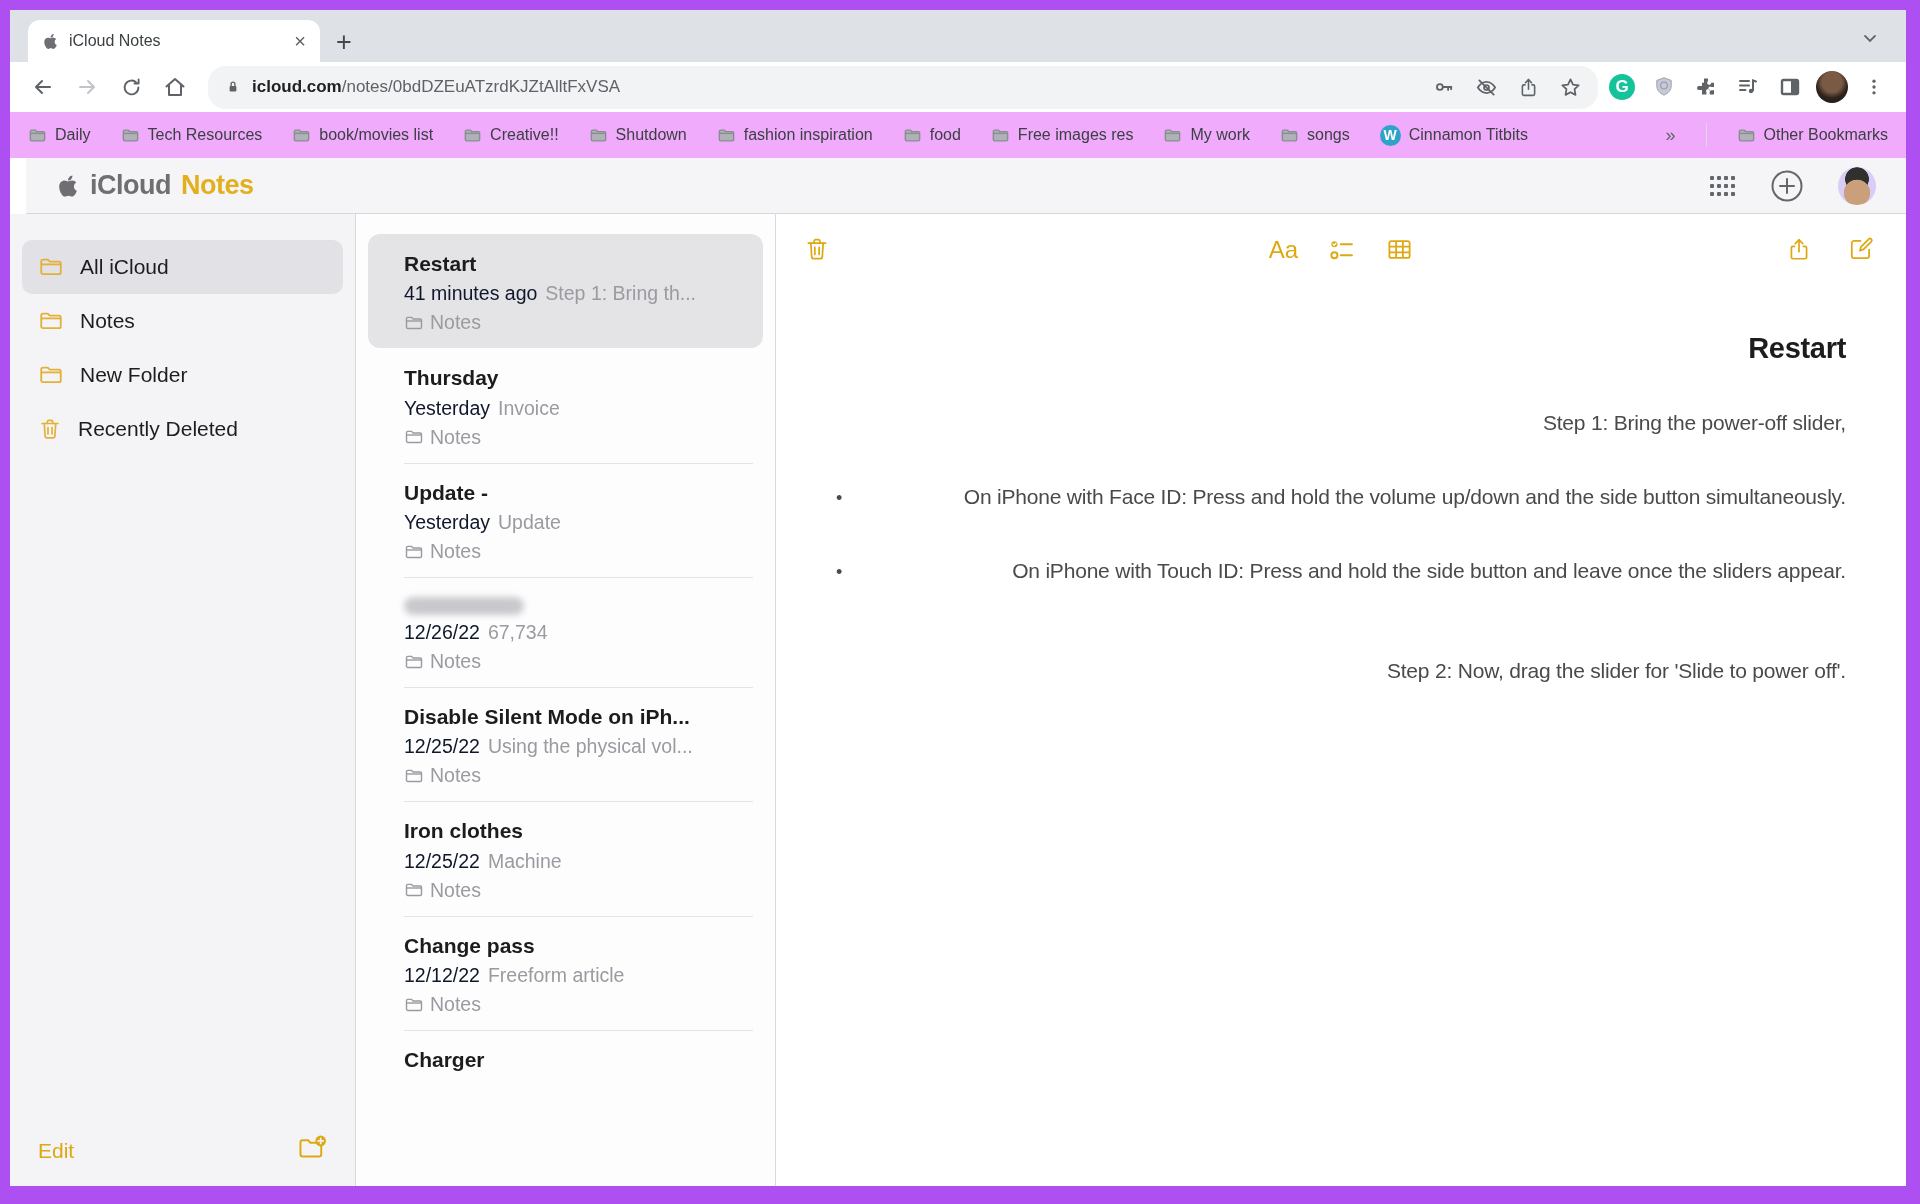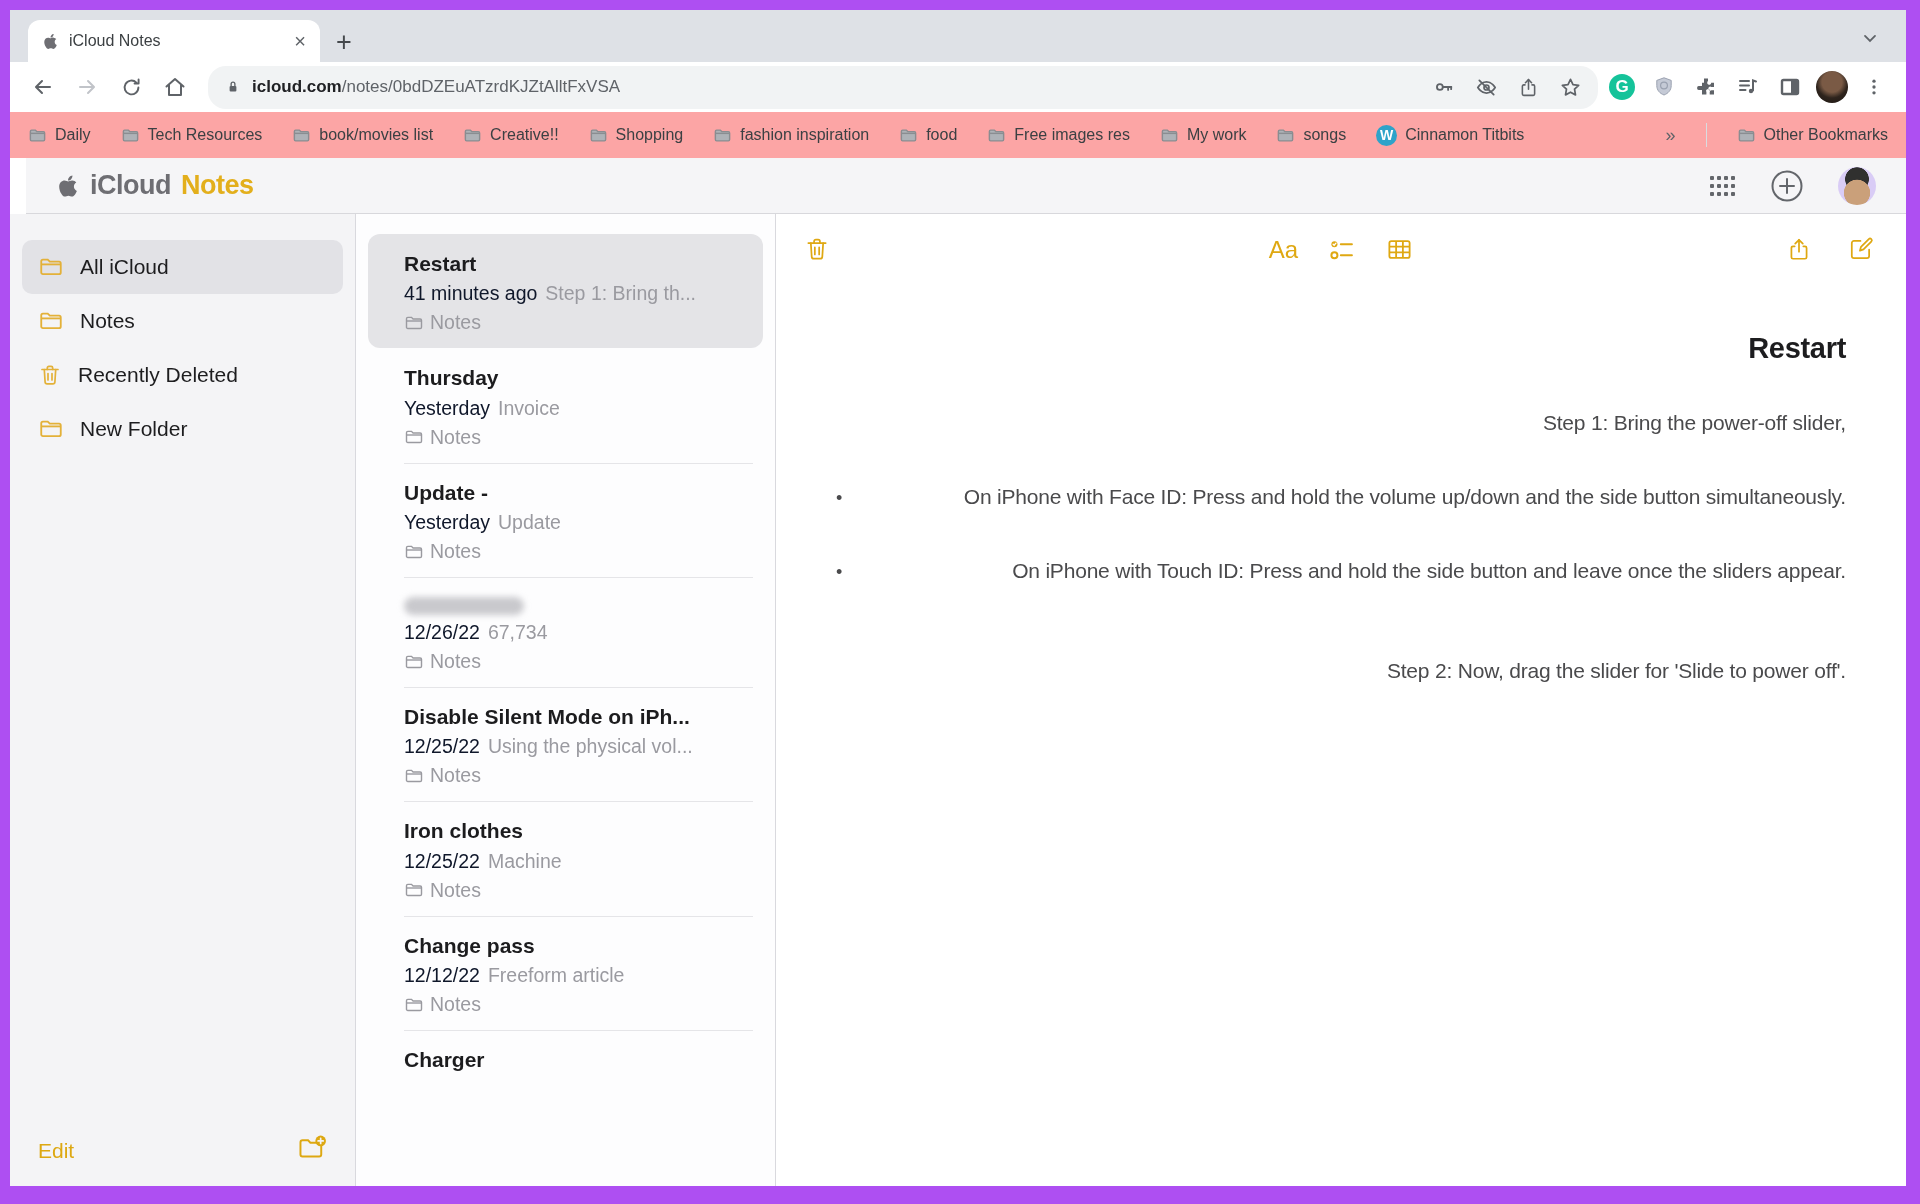--- a/index.html
+++ b/index.html
@@ -22,21 +22,21 @@
   .omnibox { height:43px; background:#f1f3f4; border-radius:18px; flex:1; max-width:1390px; margin-left:8px; display:flex; align-items:center; padding:0 12px 0 16px; gap:10px; }
   .url { font-size:17px; color:#5f6368; white-space:nowrap; overflow:hidden; flex:1; }
   .url b { color:#202124; font-weight:bold; }
   .pill-ic { width:32px; height:32px; display:flex; align-items:center; justify-content:center; color:#5f6368; flex:none; }
   .ext-ic { width:36px; height:36px; display:flex; align-items:center; justify-content:center; color:#5f6368; flex:none; }
   .g-badge { width:26px; height:26px; border-radius:50%; background:#15c39a; color:#fff; font-size:17px; font-weight:bold; display:flex; align-items:center; justify-content:center; }
   .wp-badge { width:21px; height:21px; border-radius:50%; background:#2ea3c9; color:#fff; font-size:14px; font-weight:bold; display:flex; align-items:center; justify-content:center; }
   .avatar-sm { width:32px; height:32px; border-radius:50%; background:radial-gradient(circle at 50% 35%, #7a5a45 0 38%, #2e241d 60%, #1c1511); flex:none; }
 
   
-  .bookmarks { height:46px; background:#fca5a5; display:flex; align-items:center; padding:0 18px; gap:30px; flex:none; }
+  .bookmarks { height:46px; background:#f0abfc; display:flex; align-items:center; padding:0 18px; gap:30px; flex:none; }
   .bm { display:flex; align-items:center; gap:8px; color:#3c4043; font-size:16px; white-space:nowrap; }
   .bm svg { color:#8a8d91; }
   .bm-spacer { flex:1; }
   .bm-more { color:#5f6368; font-size:18px; }
   .bm-divider { width:1px; height:24px; background:#dadce0; }
 
   
   .appheader { height:56px; background:#f5f5f7; border-bottom:1px solid #d8d8dc; display:flex; align-items:center; padding:0 30px; flex:none;margin-left:16px; }
   .brand { display:flex; align-items:center; gap:10px; }
   .brand .apple { color:#6e6e73; }
@@ -245,21 +245,21 @@
         </svg>
 
         <span>Creative!!</span>
       </span>
       <span class="bm">
         <svg width="19" height="19" viewBox="0 0 24 24" fill="none" stroke="currentColor" stroke-width="1.8">
           <path d="M3 6.8c0-.9.7-1.6 1.6-1.6h4.6l1.9 1.9h8.3c.9 0 1.6.7 1.6 1.6v8.5c0 .9-.7 1.6-1.6 1.6H4.6c-.9 0-1.6-.7-1.6-1.6z" fill="#aeb2b7" stroke="#8a8d91"></path>
           <path d="M3 9.3h18" stroke="#8a8d91"></path>
         </svg>
 
-        <span>Shopping</span>
+        <span>Shutdown</span>
       </span>
       <span class="bm">
         <svg width="19" height="19" viewBox="0 0 24 24" fill="none" stroke="currentColor" stroke-width="1.8">
           <path d="M3 6.8c0-.9.7-1.6 1.6-1.6h4.6l1.9 1.9h8.3c.9 0 1.6.7 1.6 1.6v8.5c0 .9-.7 1.6-1.6 1.6H4.6c-.9 0-1.6-.7-1.6-1.6z" fill="#aeb2b7" stroke="#8a8d91"></path>
           <path d="M3 9.3h18" stroke="#8a8d91"></path>
         </svg>
 
         <span>fashion inspiration</span>
       </span>
       <span class="bm">
@@ -361,36 +361,36 @@
         </div>
         <div class="side-item">
           <svg width="26" height="26" viewBox="0 0 24 24" fill="none" stroke="currentColor" stroke-width="1.7">
             <path d="M3 6.8c0-.9.7-1.6 1.6-1.6h4.4l1.9 1.9h8.5c.9 0 1.6.7 1.6 1.6v8.3c0 .9-.7 1.6-1.6 1.6H4.6c-.9 0-1.6-.7-1.6-1.6z"></path>
             <path d="M3 9.6h18"></path>
           </svg>
 
           <span>Notes</span>
         </div>
         <div class="side-item">
+          <svg width="26" height="26" viewBox="0 0 24 24" fill="none" stroke="currentColor" stroke-width="1.7">
+            <path d="M3 6.8c0-.9.7-1.6 1.6-1.6h4.4l1.9 1.9h8.5c.9 0 1.6.7 1.6 1.6v8.3c0 .9-.7 1.6-1.6 1.6H4.6c-.9 0-1.6-.7-1.6-1.6z"></path>
+            <path d="M3 9.6h18"></path>
+          </svg>
+
+          <span>New Folder</span>
+        </div>
+        <div class="side-item">
 
           <svg width="24" height="24" viewBox="0 0 24 24" fill="none" stroke="currentColor" stroke-width="1.7" stroke-linecap="round">
             <path d="M4 6.5h16"></path>
             <path d="M9.3 6.5V5a1.6 1.6 0 0 1 1.6-1.6h2.2A1.6 1.6 0 0 1 14.7 5v1.5"></path>
             <path d="M6.3 6.5l.8 12.5a2 2 0 0 0 2 1.9h5.8a2 2 0 0 0 2-1.9l.8-12.5"></path>
             <path d="M10 10.5v6.5M14 10.5v6.5"></path>
           </svg>
           <span>Recently Deleted</span>
-        </div>
-        <div class="side-item">
-          <svg width="26" height="26" viewBox="0 0 24 24" fill="none" stroke="currentColor" stroke-width="1.7">
-            <path d="M3 6.8c0-.9.7-1.6 1.6-1.6h4.4l1.9 1.9h8.5c.9 0 1.6.7 1.6 1.6v8.3c0 .9-.7 1.6-1.6 1.6H4.6c-.9 0-1.6-.7-1.6-1.6z"></path>
-            <path d="M3 9.6h18"></path>
-          </svg>
-
-          <span>New Folder</span>
         </div>
       <div class="side-bottom">
         <span class="edit-link">Edit</span>
         <span class="folder-add">
           <svg width="30" height="30" viewBox="0 0 26 26" fill="none" stroke="currentColor" stroke-width="1.7">
               <path d="M3 7.3c0-1 .8-1.8 1.8-1.8h4.8l2 2h7.6c1 0 1.8.8 1.8 1.8v8.4c0 1-.8 1.8-1.8 1.8H4.8c-1 0-1.8-.8-1.8-1.8z"></path>
               <circle cx="20.5" cy="6" r="4.6" fill="#dda812" stroke="none"></circle>
               <path d="M20.5 3.8v4.4M18.3 6h4.4" stroke="#f4f4f6" stroke-width="1.5" stroke-linecap="round"></path>
             </svg>
         </span>

